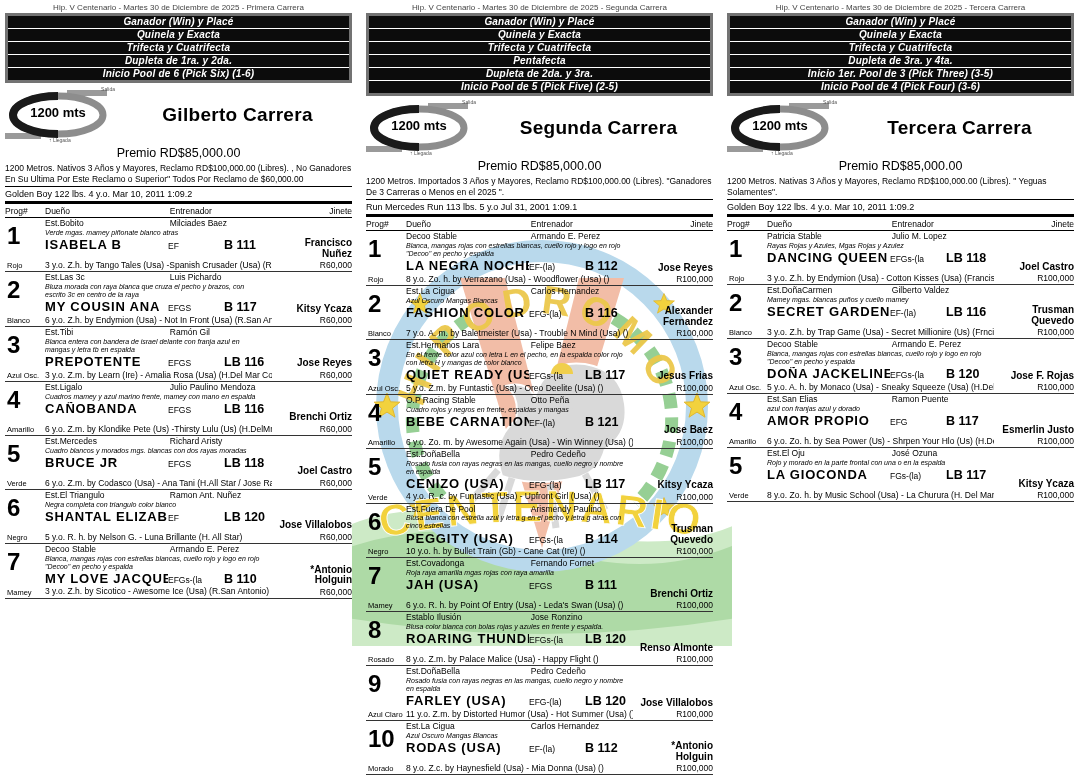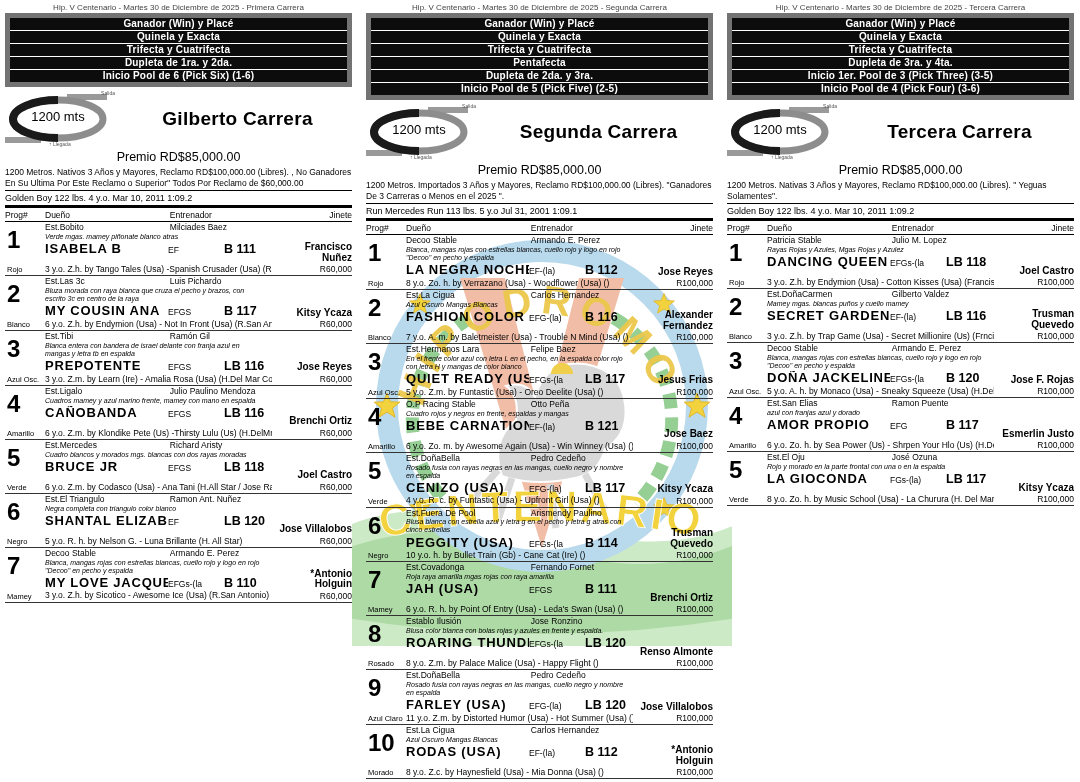--- a/index.html
+++ b/index.html
@@ -2,29 +2,29 @@
 <html><head>
 <meta charset="utf-8">
 <style>
   html,body{margin:0;padding:0;background:#fff;}
   .page{position:relative;width:1080px;height:782px;background:#fff;overflow:hidden;
         font-family:"Liberation Sans",sans-serif;color:#000;}
   .watermark{position:absolute;left:352px;top:226px;z-index:0;}
   #races{position:relative;z-index:1;display:flex;gap:14px;padding:2px 5px 0 5px;}
   .col{width:347px;flex:none;}
   .header-line{font-size:8px;color:#444;text-align:center;height:11px;line-height:11px;}
-  .bars{border:5px solid #737373;}
+  .bars{border:3px solid #737373;font-style:italic;}
   .bar{background:#0c0c0c;color:#fff;font-weight:bold;font-size:10px;height:12px;
        line-height:12px;text-align:center;border-bottom:1px solid #fff;letter-spacing:.2px;}
   .bar:last-child{border-bottom:none;}
   .title-row{display:flex;align-items:center;margin:4px 0 0 0;height:56px;}
   .track-box{position:relative;width:118px;height:56px;flex:none;}
   .track-box svg{position:absolute;left:0;top:0;}
   .track-distance{position:absolute;left:14px;top:18px;width:78px;text-align:center;
-       font-size:13px;font-weight:normal;}
+       font-size:13px;font-weight:bold;}
   .track-salida{position:absolute;right:8px;top:-1px;font-size:5px;color:#555;}
   .track-llegada{position:absolute;left:44px;bottom:0;font-size:5px;color:#555;}
   .race-title{flex:1;text-align:center;font-size:19px;font-weight:bold;letter-spacing:.3px;}
   .purse{text-align:center;font-weight:normal;font-size:12.5px;margin:3px 0 3px 0;}
   .conditions{font-size:8.5px;line-height:1.25;margin-bottom:2px;}
   .record{font-size:9px;text-align:left;border-top:1px solid #000;border-bottom:3px solid #000;
        padding:2px 0;}
   .thead{display:grid;grid-template-columns:40px 1fr 80px;font-size:8.5px;
        border-bottom:1px solid #000;padding:2px 0 1px 0;}
   .thead .mid{display:flex;}

